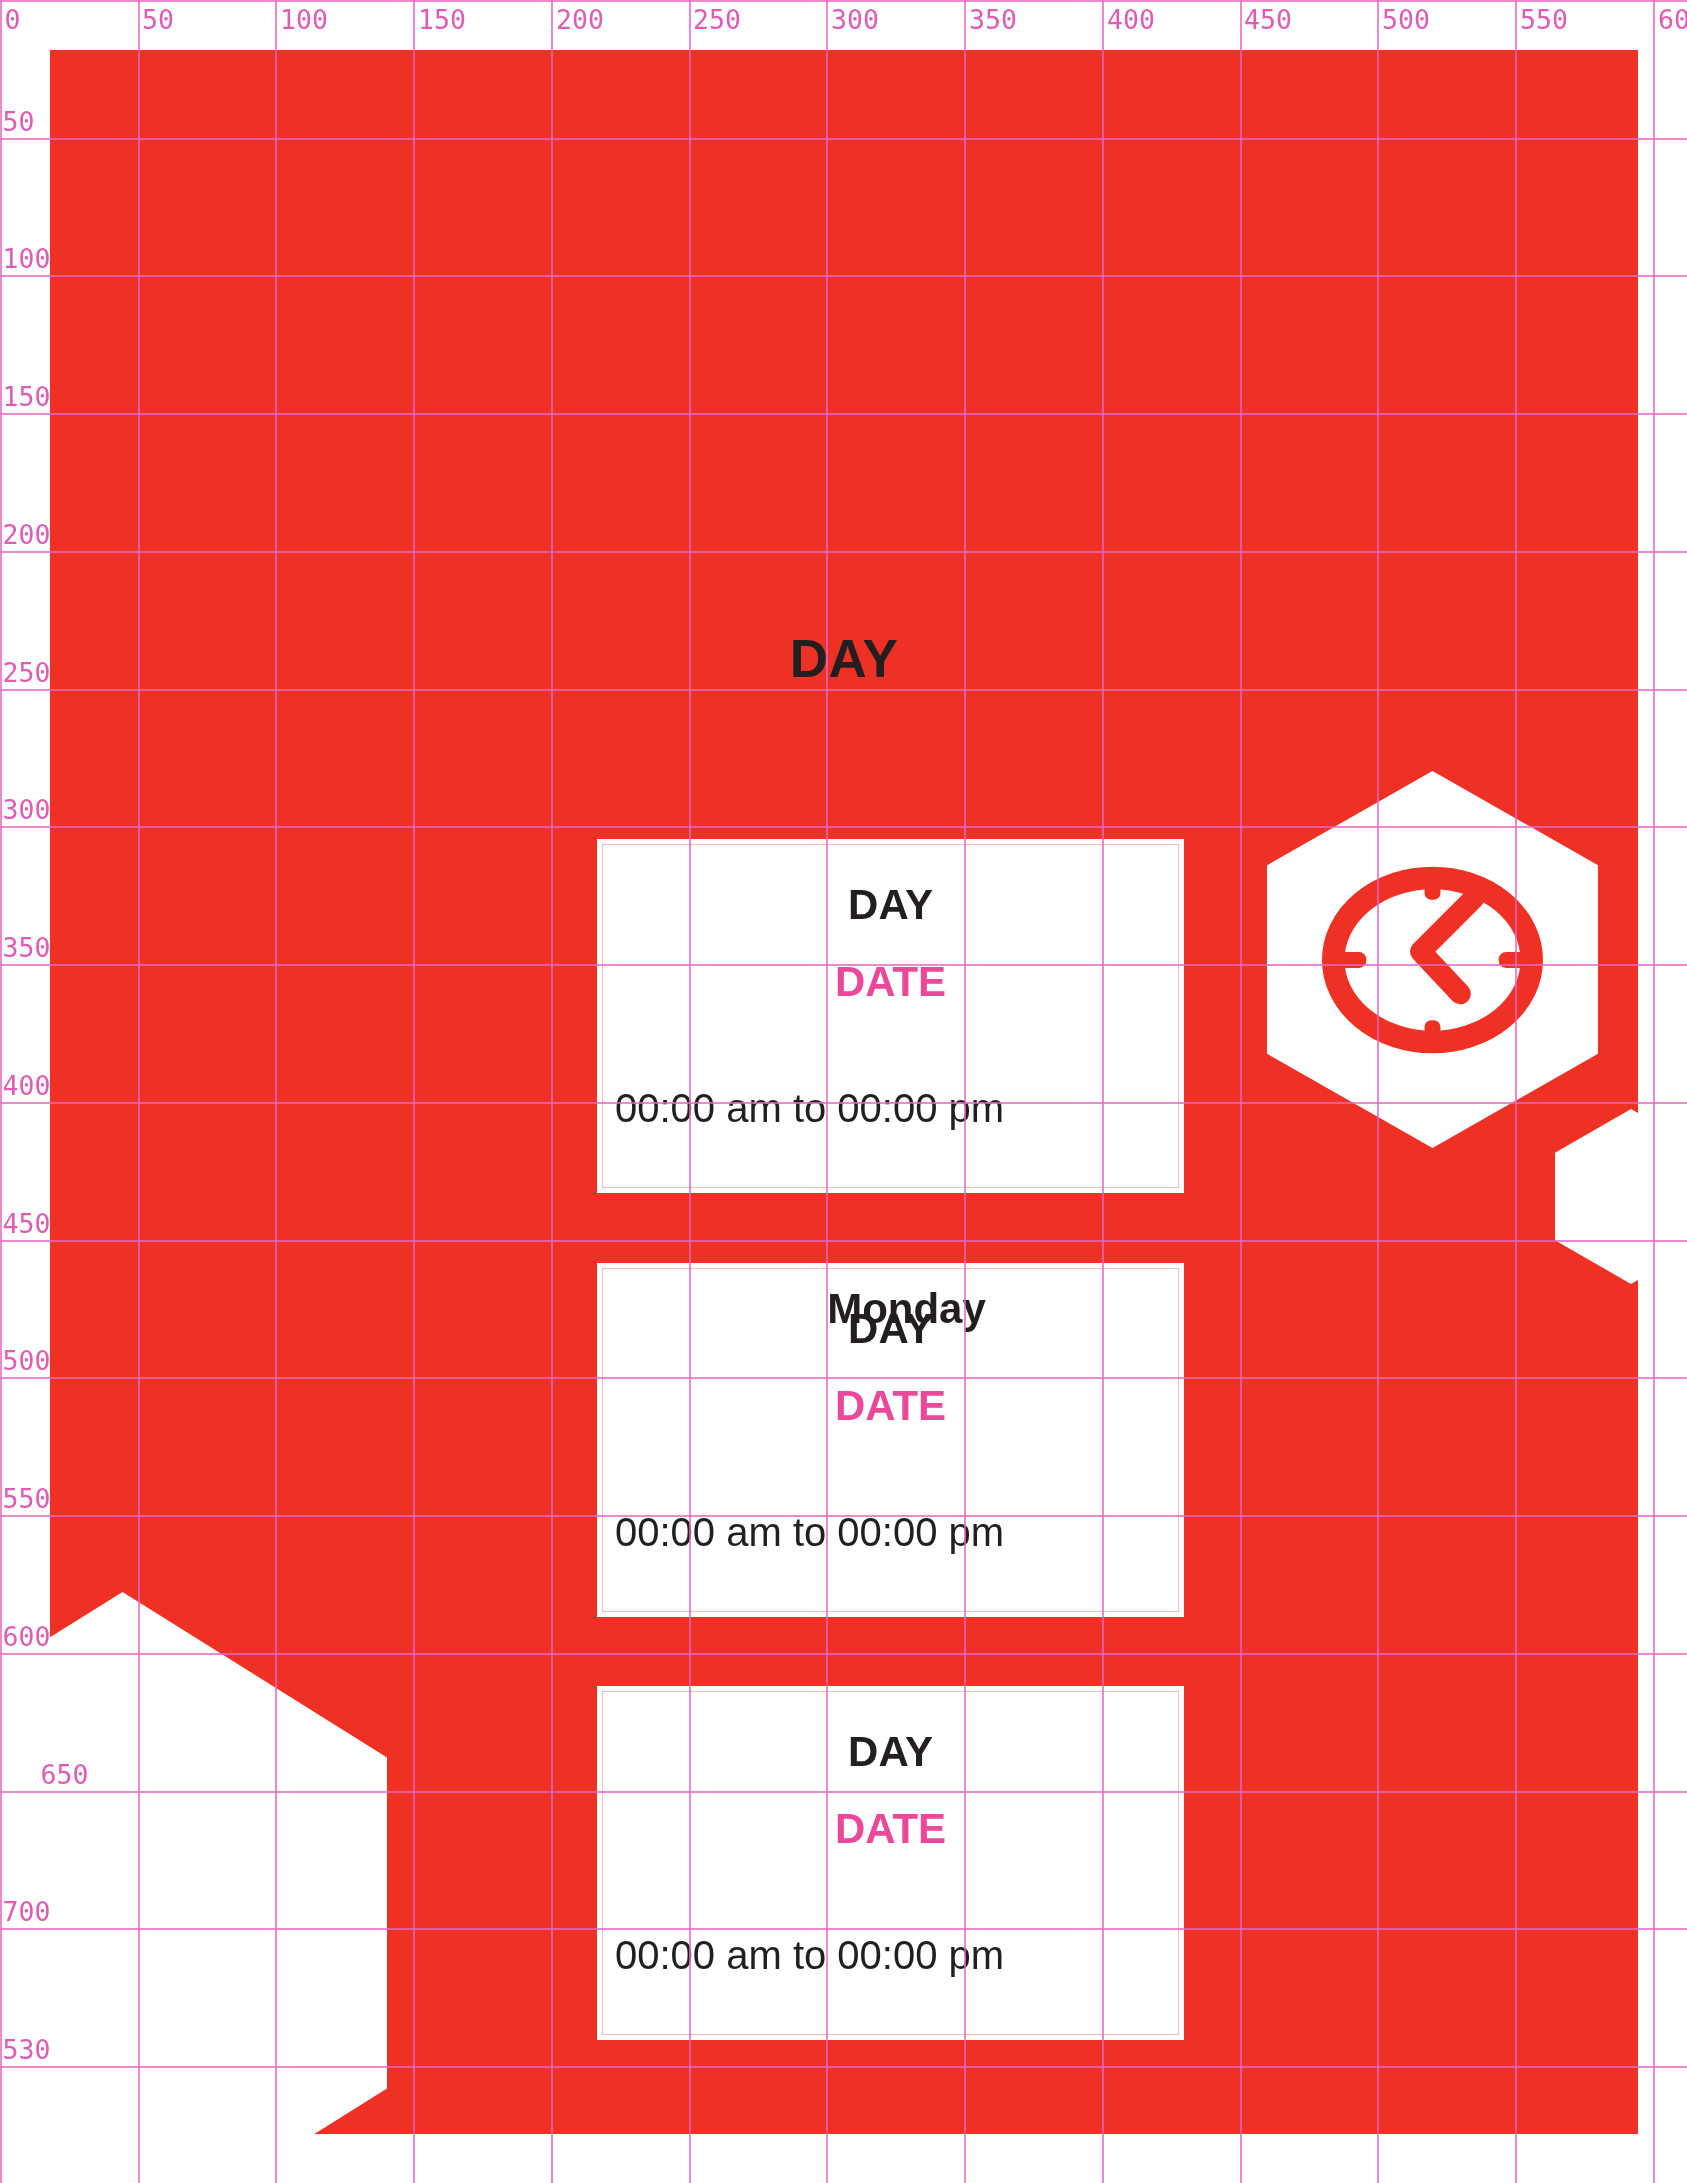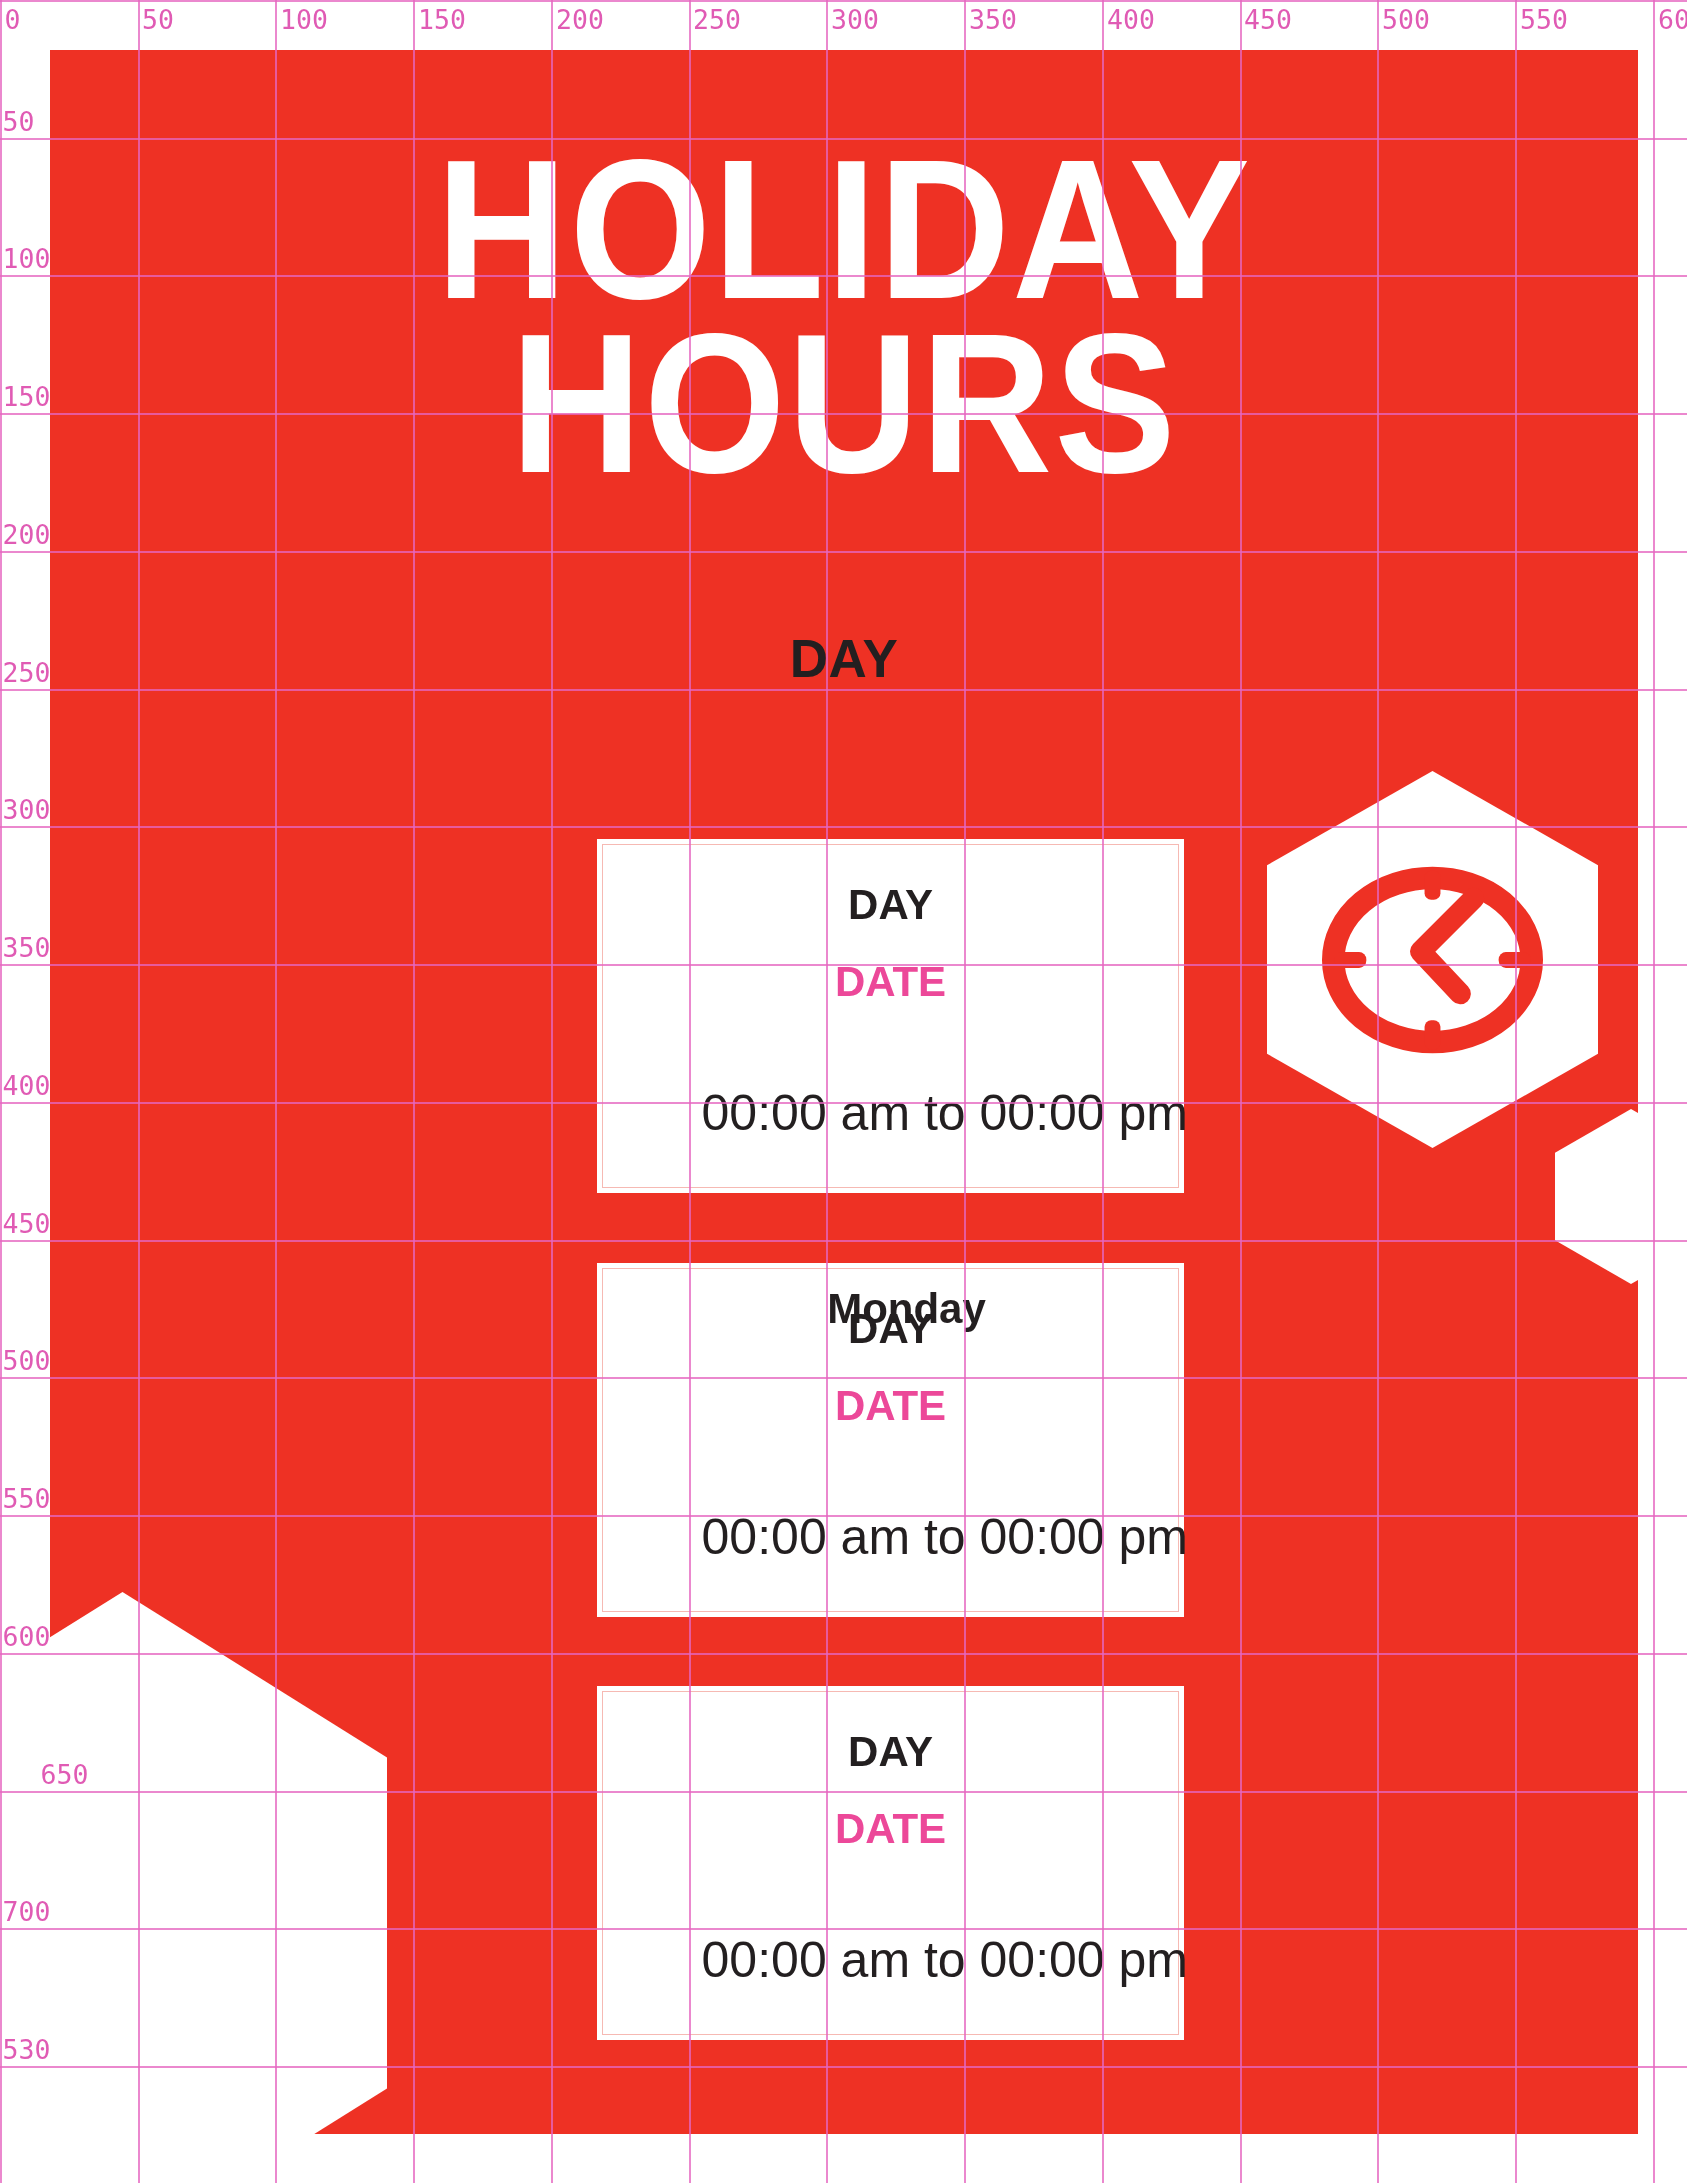--- a/index.html
+++ b/index.html
@@ -147,27 +147,27 @@
     top: 122px;
     width: 100%;
     text-align: center;
     color: #ec4899;
     font-weight: 700;
     font-size: 42px;
     line-height: 1;
   }
   .card-hours {
     position: absolute;
-    left: 4px;
+    left: 18px;
     top: 249px;
     width: 100%;
-    text-align: right;
+    text-align: left;
     color: #231f20;
     font-weight: 400;
-    font-size: 50px;
+    font-size: 40px;
     line-height: 1;
   }
 
   
   #grid-overlay {
     position: absolute;
     left: 0;
     top: 0;
     width: 1687px;
     height: 2183px;
@@ -215,24 +215,20 @@
       <svg viewBox="0 0 340 290" xmlns="http://www.w3.org/2000/svg">
         <ellipse cx="170" cy="145" rx="150" ry="124" fill="none" stroke="#ee3124" stroke-width="34"></ellipse>
         <rect x="158" y="10" width="24" height="44" rx="10" fill="#ee3124"></rect>
         <rect x="158" y="236" width="24" height="44" rx="10" fill="#ee3124"></rect>
         <rect x="22" y="133" width="48" height="24" rx="11" fill="#ee3124"></rect>
         <rect x="270" y="133" width="48" height="24" rx="11" fill="#ee3124"></rect>
         <path d="M 232 52 L 152 132 L 212 196" fill="none" stroke="#ee3124" stroke-width="32" stroke-linecap="round" stroke-linejoin="round"></path>
       </svg>
     </div>
 
-    <div id="title-block">
-      <span class="title-line">HOLIDAY</span>
-      <span class="title-line">HOURS</span>
-    </div>
 
     <div id="subtitle">DAY</div>
 
     <div class="card" id="card-1">
       <div class="card-inner"></div>
       <div class="card-day-overlay"></div>
       <div class="card-day">DAY</div>
       <div class="card-date">DATE</div>
       <div class="card-hours">00:00 am to 00:00 pm</div>
     </div>

